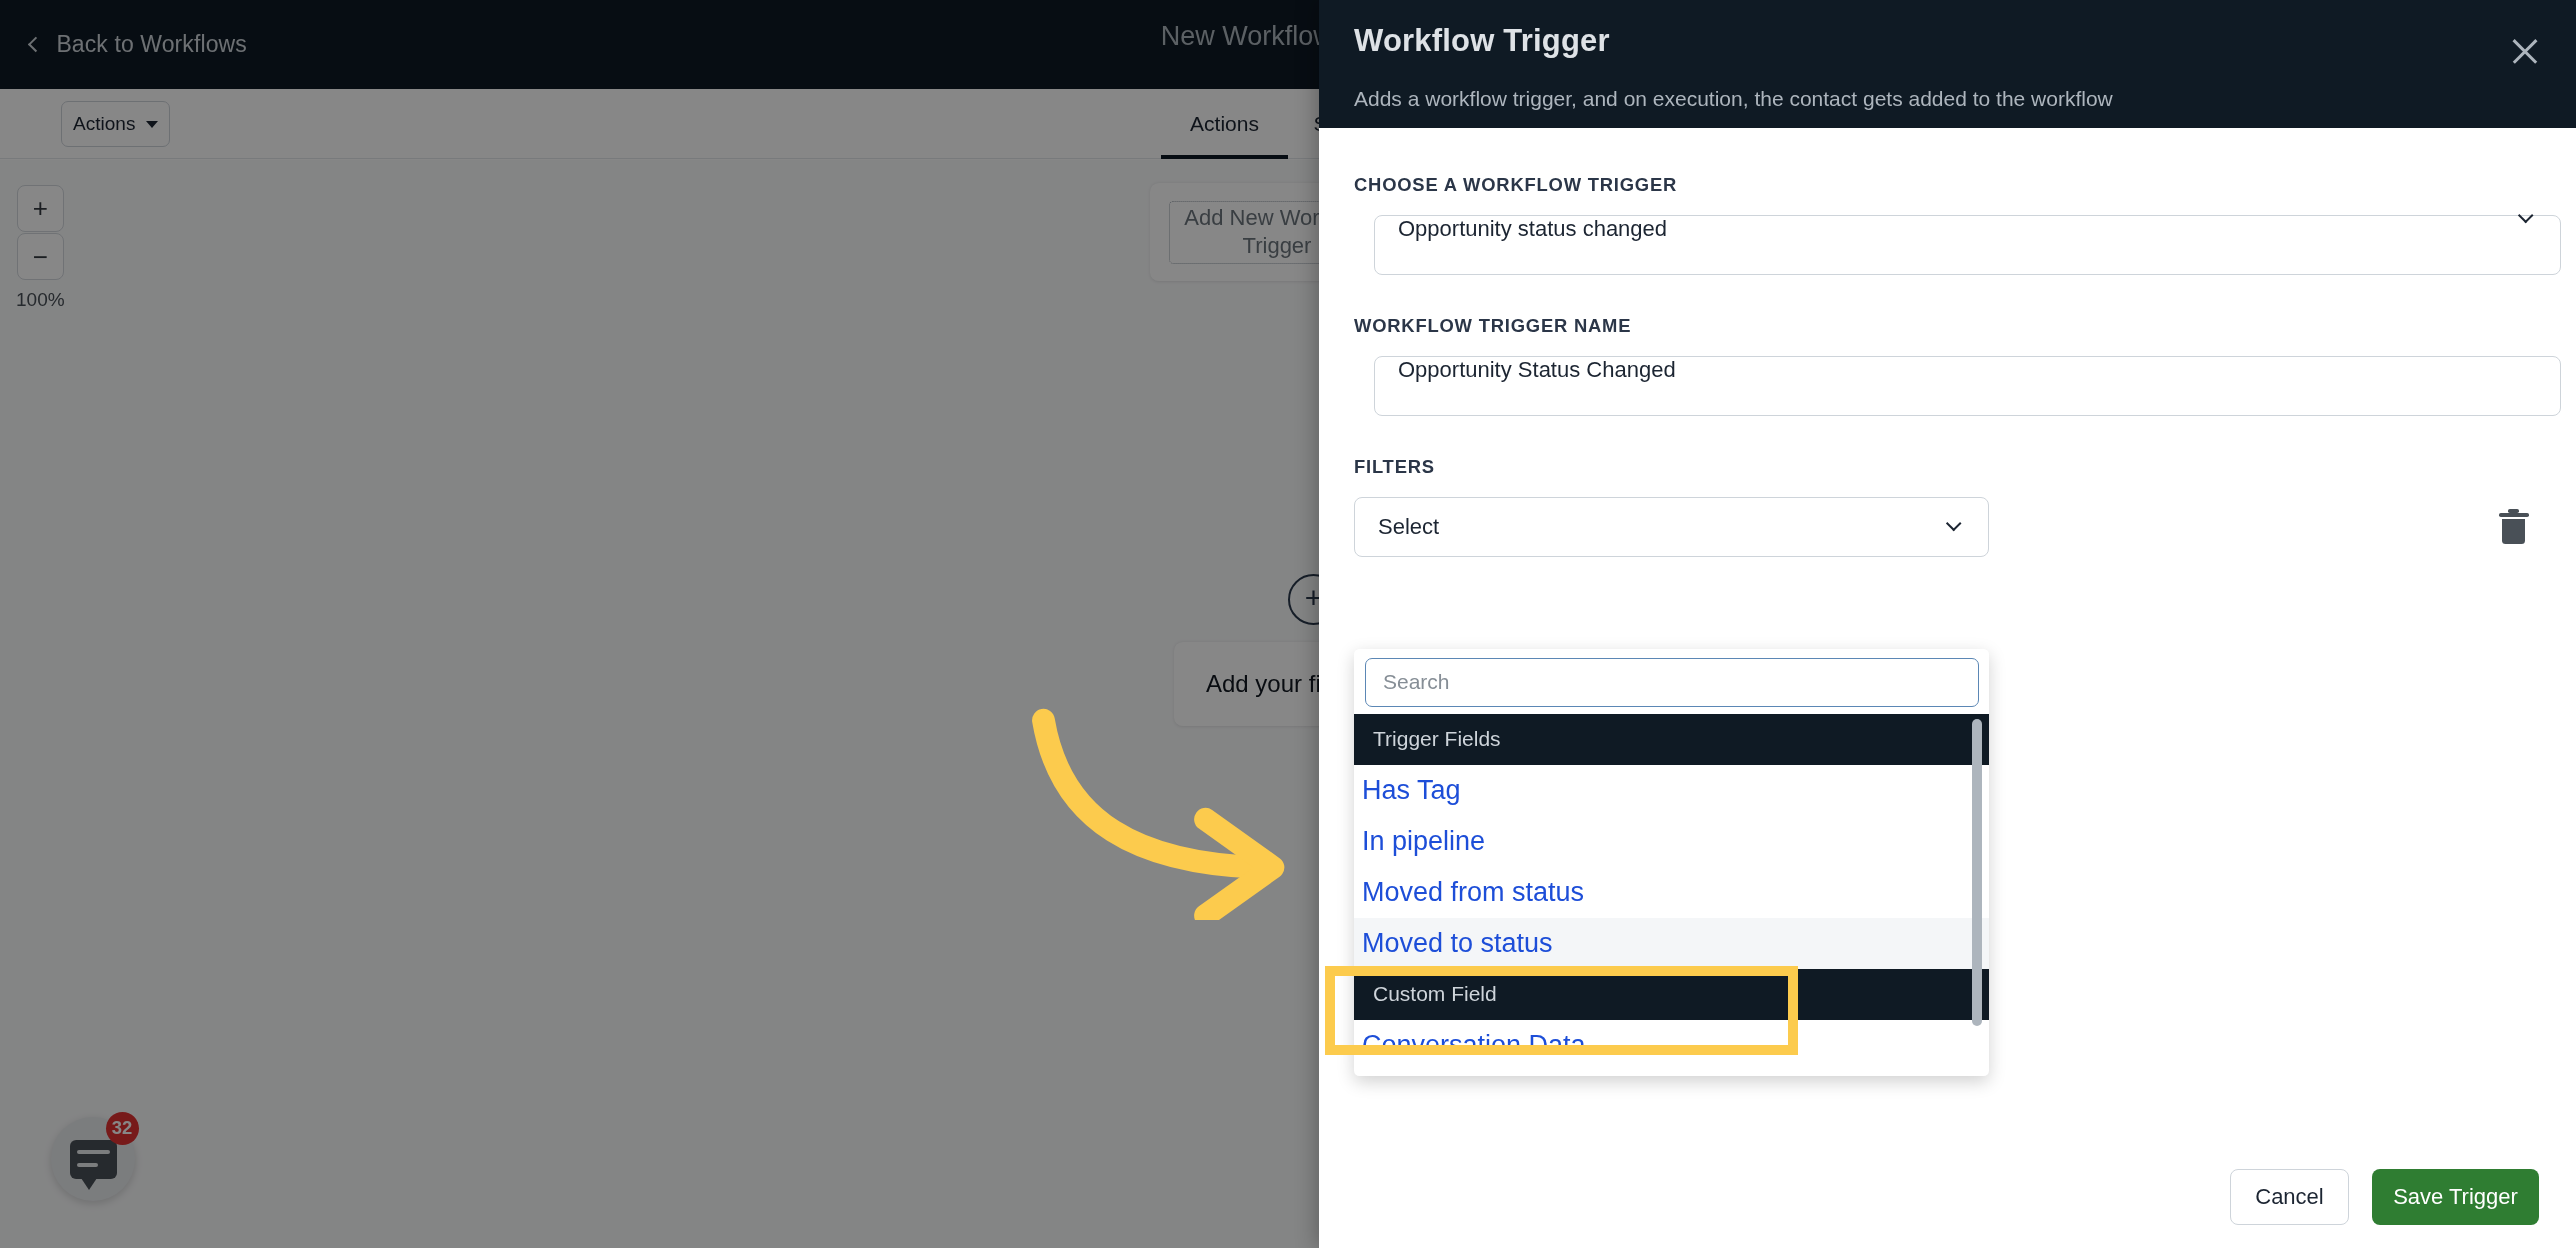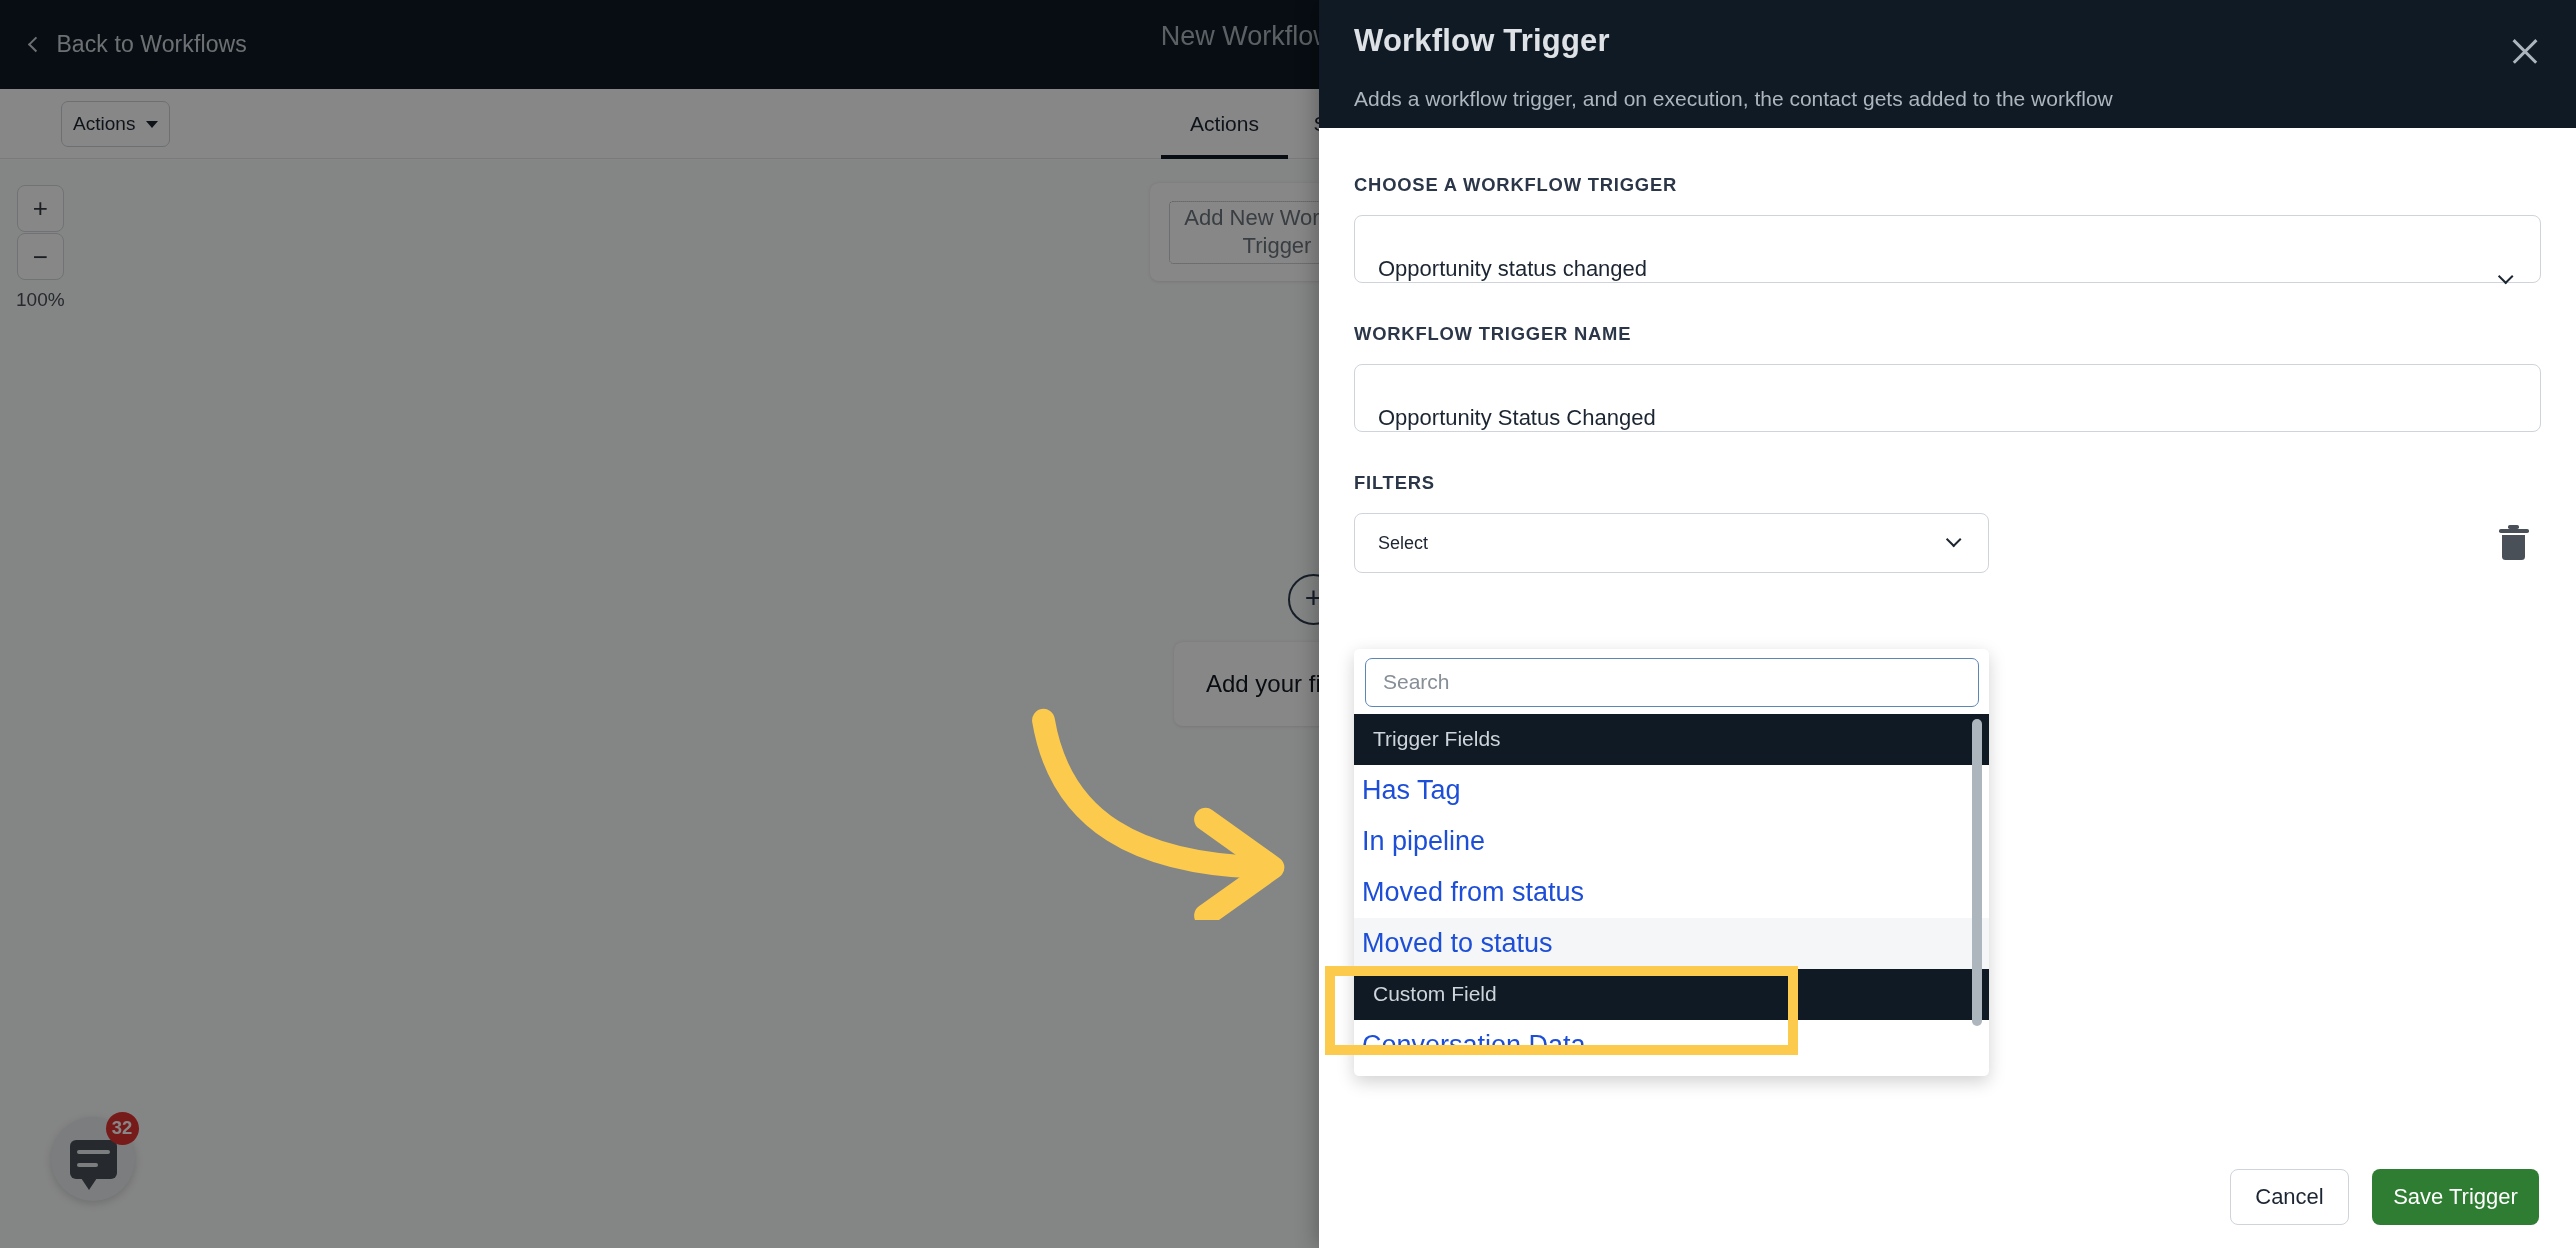--- a/index.html
+++ b/index.html
@@ -203,45 +203,45 @@
     padding: 46px 35px 0 35px;
     position: relative;
     overflow: visible;
   }
   .field-label {
     font-size: 18.4px; font-weight: bold; letter-spacing: 0.8px;
     color: #2b3648; text-transform: uppercase;
     margin-bottom: 19px;
   }
   .select-box, .text-input {
-    width: 100%; height: 68px;
+    width: 100%; height: 60px;
     border: 0.9px solid #ced4da; border-radius: 8px;
     background: #ffffff;
-    display: flex; align-items: flex-end;
+    display: flex; align-items: flex-start;
     padding: 0 23px;
-    font-size: 22px; color: #1c2532;
+    font-size: 22px; color: #1c2532; margin-left: 20px;
   }
   .select-box { justify-content: space-between; cursor: pointer; }
   .select-chevron {
     width: 11.4px; height: 11.4px;
     border-right: 2.6px solid #1c2532; border-bottom: 2.6px solid #1c2532;
     transform: rotate(45deg); margin-top: -6.1px; margin-right: 5.3px;
   }
   .gap-lg { height: 40px; }
 
   .filters-row {
     display: flex; align-items: center; justify-content: space-between;
   }
   .filter-select {
     width: 635px; height: 60px;
     border: 0.9px solid #ced4da; border-radius: 8px;
     background: #ffffff;
     display: flex; align-items: center; justify-content: space-between;
     padding: 0 23px;
-    font-size: 18px; color: #1c2532; cursor: pointer;
+    font-size: 22px; color: #1c2532; cursor: pointer;
   }
   .trash-icon { width: 30px; height: 35px; position: relative; cursor: pointer; margin-right: 12.3px; }
   .trash-icon .lid {
     position: absolute; top: 3.5px; left: 0; width: 30px; height: 4.4px;
     background: #495057; border-radius: 1.8px;
   }
   .trash-icon .lid::before {
     content: ""; position: absolute; left: 9.6px; top: -4.4px;
     width: 10.5px; height: 4.4px; background: #495057; border-radius: 1.8px;
   }

